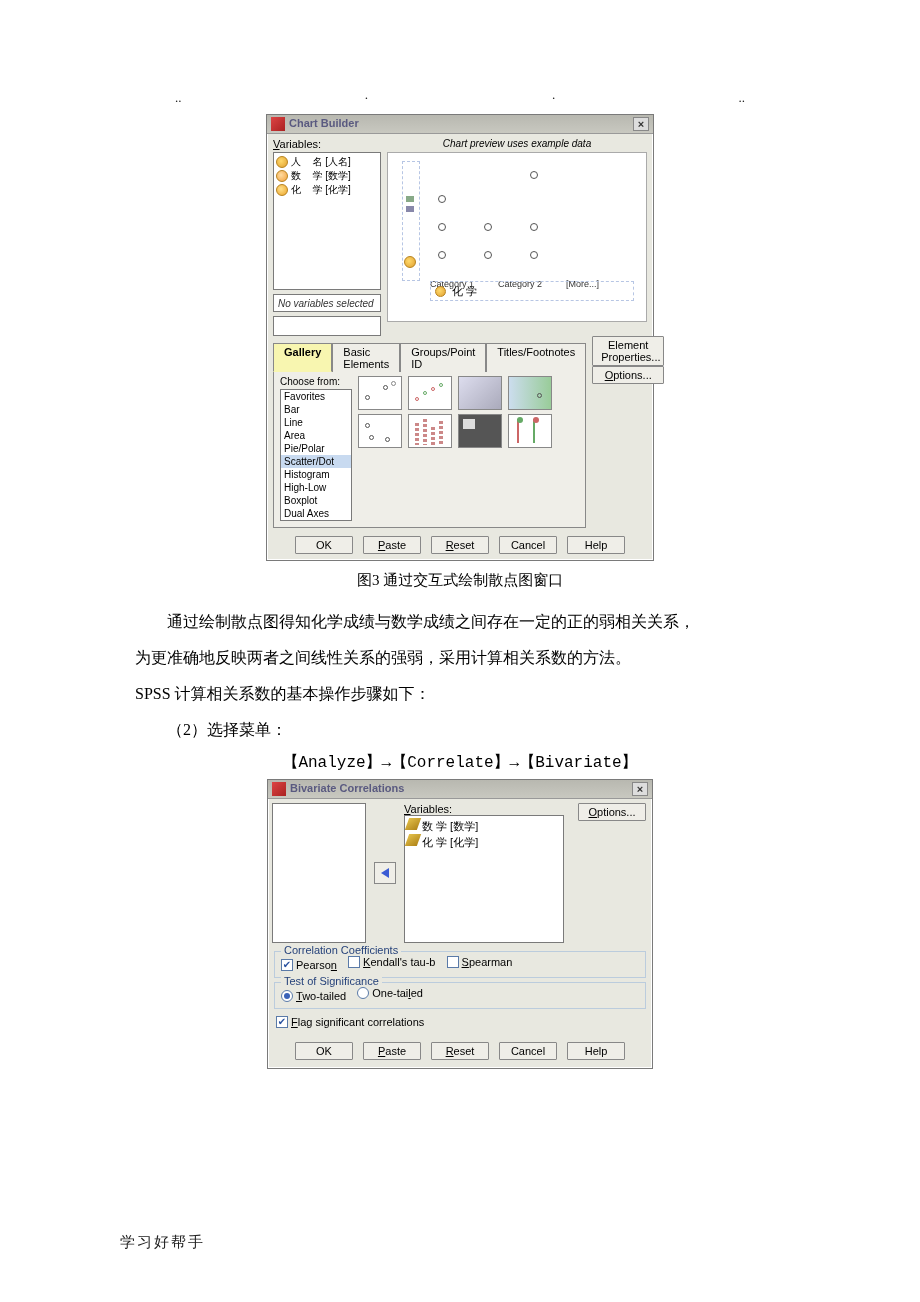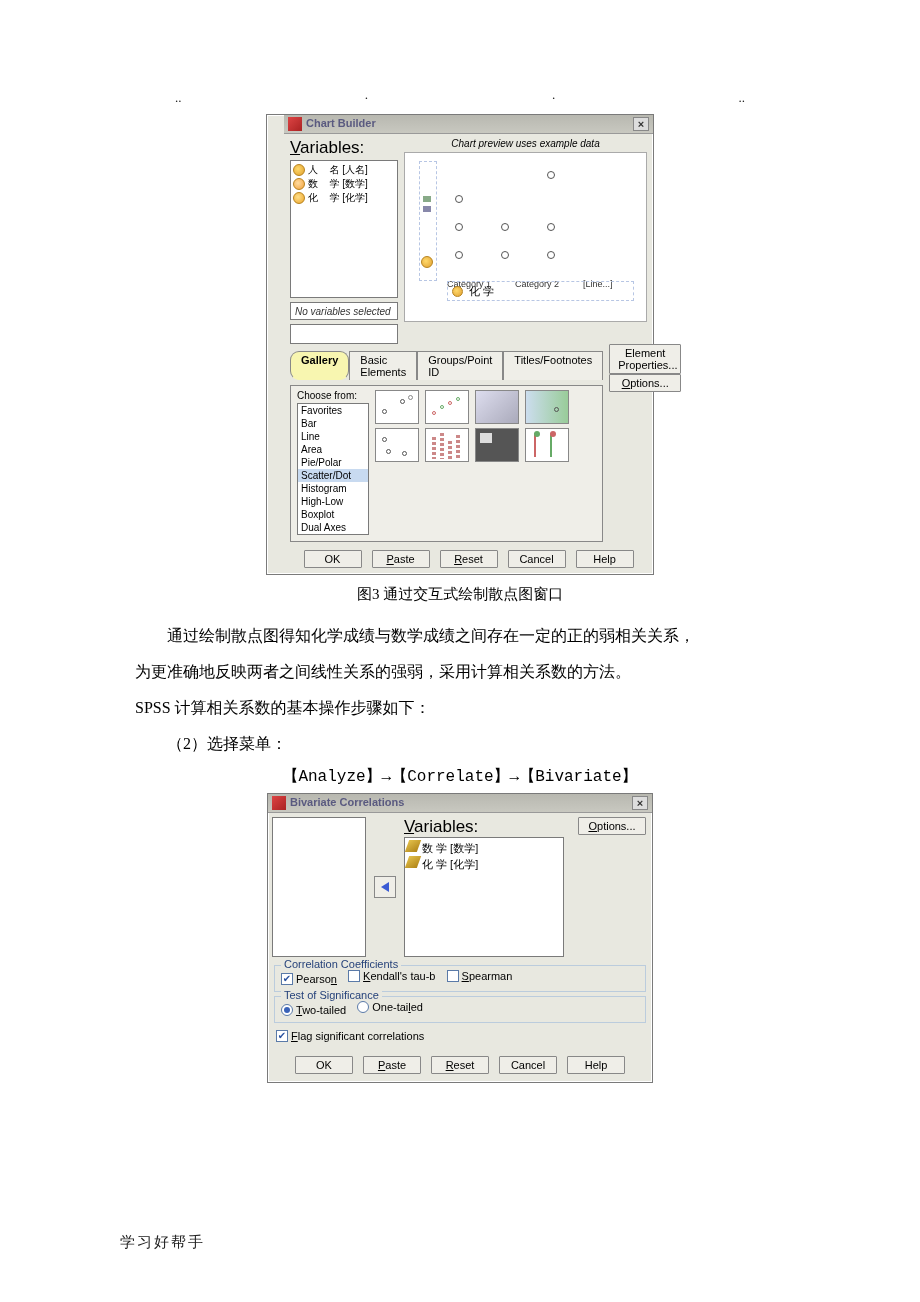--- a/index.html
+++ b/index.html
@@ -41,25 +41,25 @@
     font-size:11px; line-height:12px; text-align:center; font-weight:bold; color:#333;
     font-family: Arial;
   }
   .d-body { padding:4px 6px 6px 6px; }
   .winbtn {
     display:inline-block; min-width:58px; padding:2px 8px;
     background:#efeee8; border:1px solid #888; font-size:11px; text-align:center;
     border-radius:1px;
   }
   .winbtn.side { min-width:68px; }
-  .label { font-size:17px; }
+  .label { font-size:11px; }
   .underline-accel { text-decoration: underline; }
 
   
-  .cb { width: 388px; padding-left: 17px; }
+  .cb { width: 388px; }
   .cb .row1 { display:flex; gap:6px; }
   .varpanel {
     width:108px;
   }
   .varlabel { margin-bottom:2px; }
   .varlist {
     border:1px solid #7a7a7a; background:#fff; height:138px; padding:2px; overflow:hidden;
   }
   .varlist .vi { display:flex; align-items:center; gap:3px; font-size:10px; white-space:nowrap;}
   .nom-ico { width:12px; height:12px; border-radius:50%;
@@ -89,22 +89,22 @@
   .xcats { position:absolute; left:42px; right:12px; top:126px; font-size:9px; display:flex; gap:24px; color:#333;}
   .xcat-dashed { position:absolute; left:42px; right:12px; top:128px; height:20px;
     border:1px dashed #b7c6e4; display:flex; align-items:center; gap:6px; padding:0 4px;}
   .xcat-dashed .nom-ico { width:11px; height:11px;}
 
   .tabrow { display:flex; margin-top:6px; }
   .tab {
     padding:2px 10px; font-size:11px; background:#efeee8;
     border:1px solid #888; border-bottom:none; position:relative; top:1px;
   }
-  .tab.active { background:#f8f6b0; border-bottom:1px solid #f8f6b0; font-weight:bold;border-radius:9px;}
-  .gallery-box { border:1px solid #888; background:#efeee8; padding:4px 6px 6px 6px; display:flex; gap:6px;margin-top:6px;}
+  .tab.active { background:#f8f6b0; border-bottom:1px solid #f8f6b0; font-weight:bold;}
+  .gallery-box { border:1px solid #888; background:#efeee8; padding:4px 6px 6px 6px; display:flex; gap:6px;}
   .choose { font-size:10px; margin-bottom:2px;}
   .gallist {
     width:72px; border:1px solid #7a7a7a; background:#fff; font-size:10px;
   }
   .gallist div { padding:0 3px; line-height:13px; }
   .gallist .sel { background:#c8daf0; }
   .thumb-area { flex:1; }
   .thumb-row { display:flex; gap:6px; margin-bottom:4px;}
   .thumb {
     width:44px; height:34px; border:1px solid #888; background:#fff; position:relative;
@@ -192,21 +192,21 @@
               <span class="pt" style="left:100px; top:86px;"></span>
               <span class="pt" style="left:8px; top:58px;"></span>
               <span class="pt" style="left:54px; top:58px;"></span>
               <span class="pt" style="left:100px; top:58px;"></span>
               <span class="pt" style="left:8px; top:30px;"></span>
               <span class="pt" style="left:100px; top:6px;"></span>
             </div>
             <div class="xcats">
               <span>Category 1</span>
               <span>Category 2</span>
-              <span>[Line...]</span>
+              <span>[More...]</span>
             </div>
             <div class="xcat-dashed">
               <span class="nom-ico"></span>
               <span>化   学</span>
             </div>
           </div>
         </div>
       </div>
 
       <div class="midrow">

